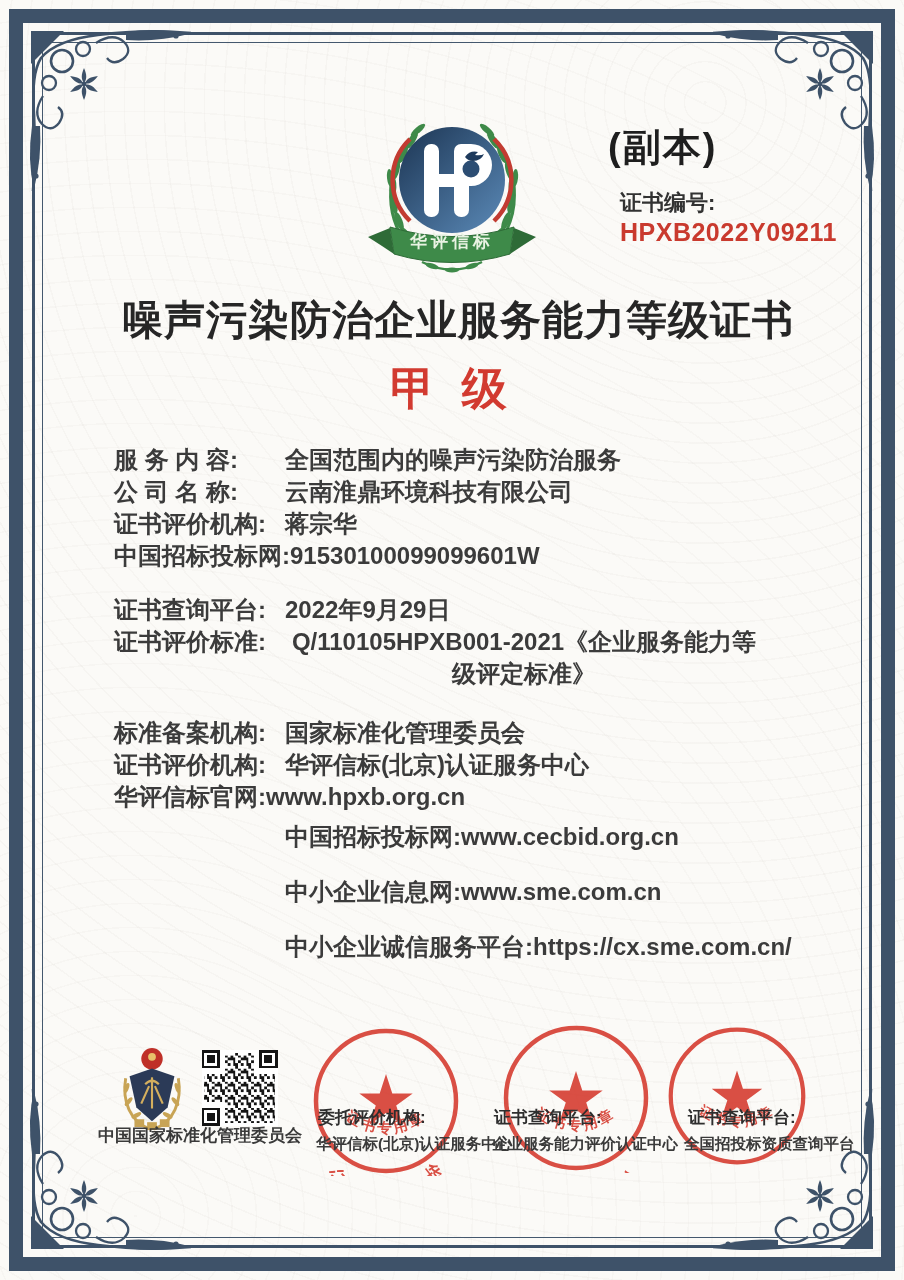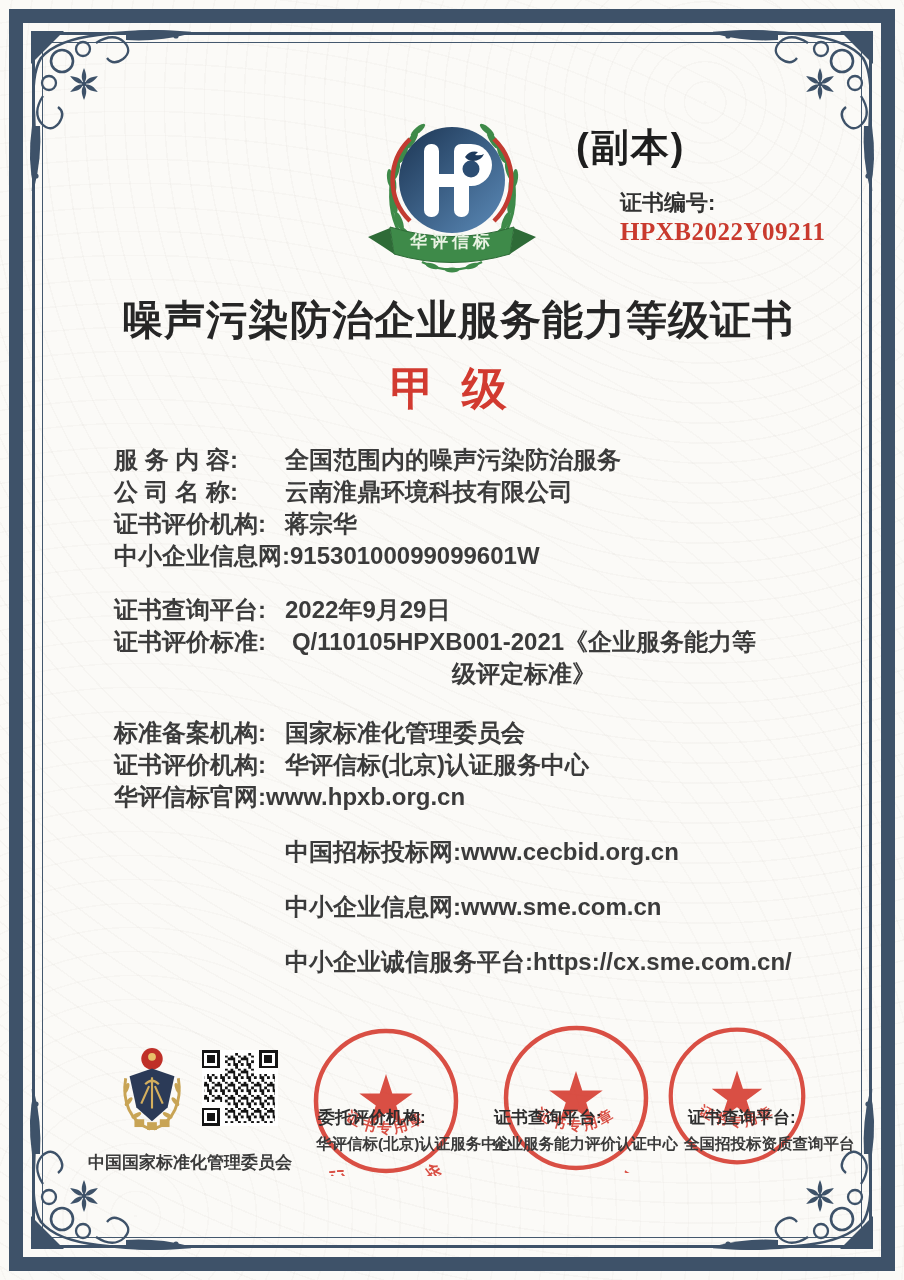--- a/index.html
+++ b/index.html
@@ -20,39 +20,39 @@
   .band{position:absolute;inset:9px;border:14px solid #3e5269;}
   .frame3{position:absolute;inset:32px;border:3px solid #3e5269;}
   .frame1{position:absolute;inset:42px;border:1px solid #44586e;}
   .corner{position:absolute;width:168px;height:168px;color:#3e5269;z-index:3;}
   .corner.tl{top:26px;left:26px;}
   .corner.tr{top:26px;right:26px;transform:scaleX(-1);}
   .corner.bl{bottom:26px;left:26px;transform:scaleY(-1);}
   .corner.br{bottom:26px;right:26px;transform:scale(-1,-1);}
   
   .logo{position:absolute;left:350px;top:94px;width:205px;height:200px;}
-  .copy-label{position:absolute;left:576px;top:122px;font-size:38px;font-weight:700;color:#1e1e1e;letter-spacing:2px;}
+  .copy-label{position:absolute;left:608px;top:122px;font-size:38px;font-weight:700;color:#1e1e1e;letter-spacing:2px;}
   .certno-label{position:absolute;left:620px;top:188px;font-size:22px;font-weight:700;color:#323232;}
-  .certno-value{position:absolute;left:620px;top:218px;font-size:25px;font-weight:800;color:#c93a2e;letter-spacing:0.5px;font-family:Liberation Serif, serif;}
+  .certno-value{position:absolute;left:620px;top:218px;font-size:25px;font-weight:800;color:#c93a2e;letter-spacing:0.5px;}
   .title{position:absolute;left:0;right:0;top:293px;text-align:center;font-size:41px;font-weight:900;color:#262626;letter-spacing:1px;padding-left:12px;}
   .grade{position:absolute;left:0;right:0;top:359px;text-align:center;font-size:45px;font-weight:900;color:#d23a30;letter-spacing:7px;}
   
   .info{position:absolute;left:114px;top:444px;width:690px;z-index:2;}
   .irow{display:flex;font-size:24px;font-weight:600;color:#3b3b3b;line-height:32px;}
   .irow .lbl{flex:none;min-width:171px;white-space:pre;}
   .irow .val{white-space:pre;text-align:center;}
   .irow.wrap .val{white-space:normal;max-width:478px;}
   .gap1{height:22px;}
   .gap2{height:27px;}
   .cont{font-size:24px;font-weight:600;color:#3b3b3b;line-height:33px;margin-left:171px;margin-top:22px;}
-  .cont.first{margin-top:22px;}
+  .cont.first{margin-top:7px;}
   
   .emblem{position:absolute;left:113px;top:1044px;width:78px;height:92px;}
   .qr{position:absolute;left:201px;top:1050px;width:77px;height:76px;}
-  .org-name{position:absolute;left:88px;top:1124px;width:214px;text-align:left;font-size:17px;font-weight:600;color:#3a3a3a;margin-top:27px;}
+  .org-name{position:absolute;left:88px;top:1124px;width:214px;text-align:right;font-size:17px;font-weight:600;color:#3a3a3a;}
   .seal{position:absolute;width:150px;height:150px;opacity:0.88;}
   .seal.s1{left:311px;top:1026px;}
   .seal.s2{left:501px;top:1023px;}
   .seal.s3{left:666px;top:1025px;width:142px;height:142px;}
   .seal-label{position:absolute;font-size:17px;font-weight:800;color:#2e2e2e;z-index:4;}
   .seal-value{position:absolute;font-size:15.5px;font-weight:600;color:#3a3a3a;z-index:4;white-space:nowrap;}
   .lab1{left:318px;top:1106px;} .val1{left:316px;top:1134px;}
   .lab2{left:494px;top:1106px;} .val2{left:492px;top:1134px;}
   .lab3{left:688px;top:1106px;} .val3{left:684px;top:1134px;}
 </style>
@@ -164,21 +164,21 @@
   </div>
   <div class="irow">
     <span class="lbl">公 司 名 称:</span>
       <span class="val">云南淮鼎环境科技有限公司</span>
   </div>
   <div class="irow">
     <span class="lbl">证书评价机构:</span>
       <span class="val">蒋宗华</span>
   </div>
   <div class="irow">
-    <span class="lbl">中小企业信息网:</span>
+    <span class="lbl">中国招标投标网:</span>
       <span class="val">91530100099099601W</span>
   </div>
   <div class="gap1"></div>
   <div class="irow">
     <span class="lbl">证书查询平台:</span>
       <span class="val">2022年9月29日</span>
   </div>
   <div class="irow wrap">
     <span class="lbl">证书评价标准:</span>
       <span class="val">Q/110105HPXB001-2021《企业服务能力等级评定标准》</span>

